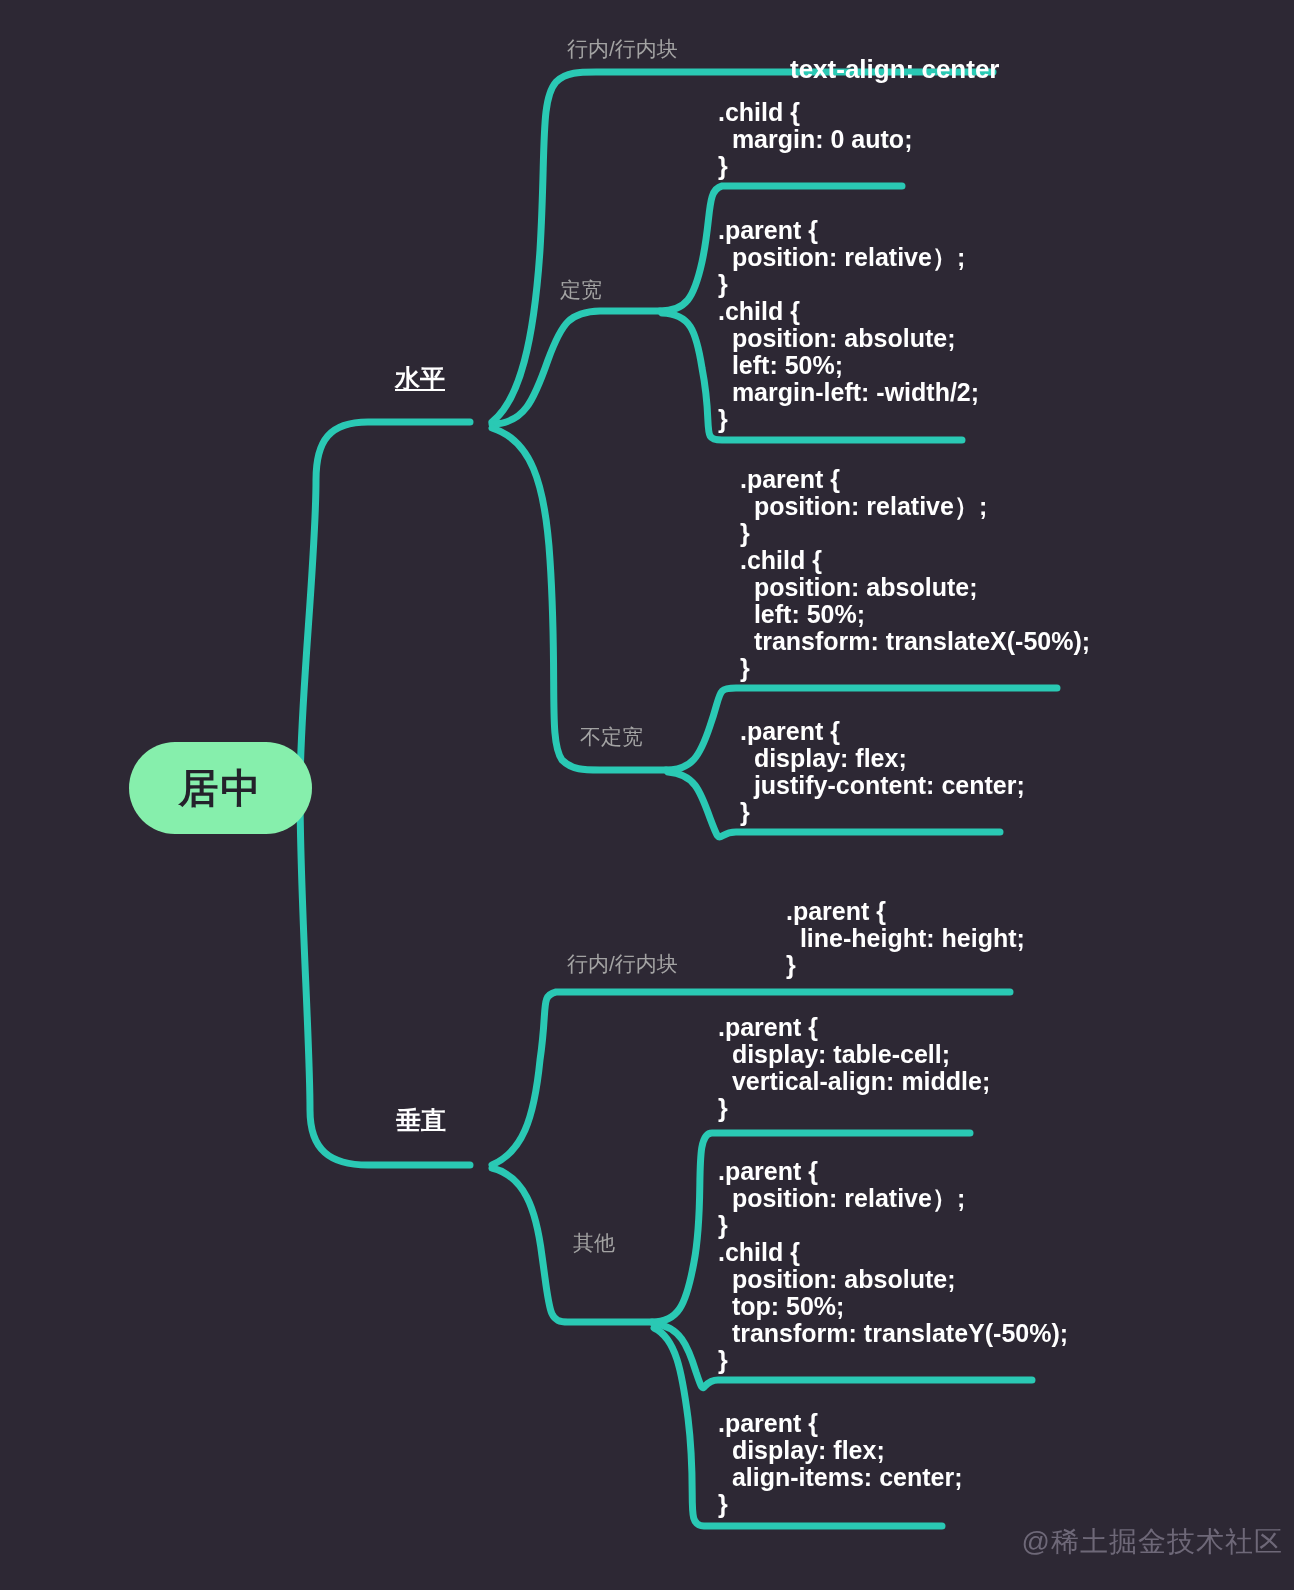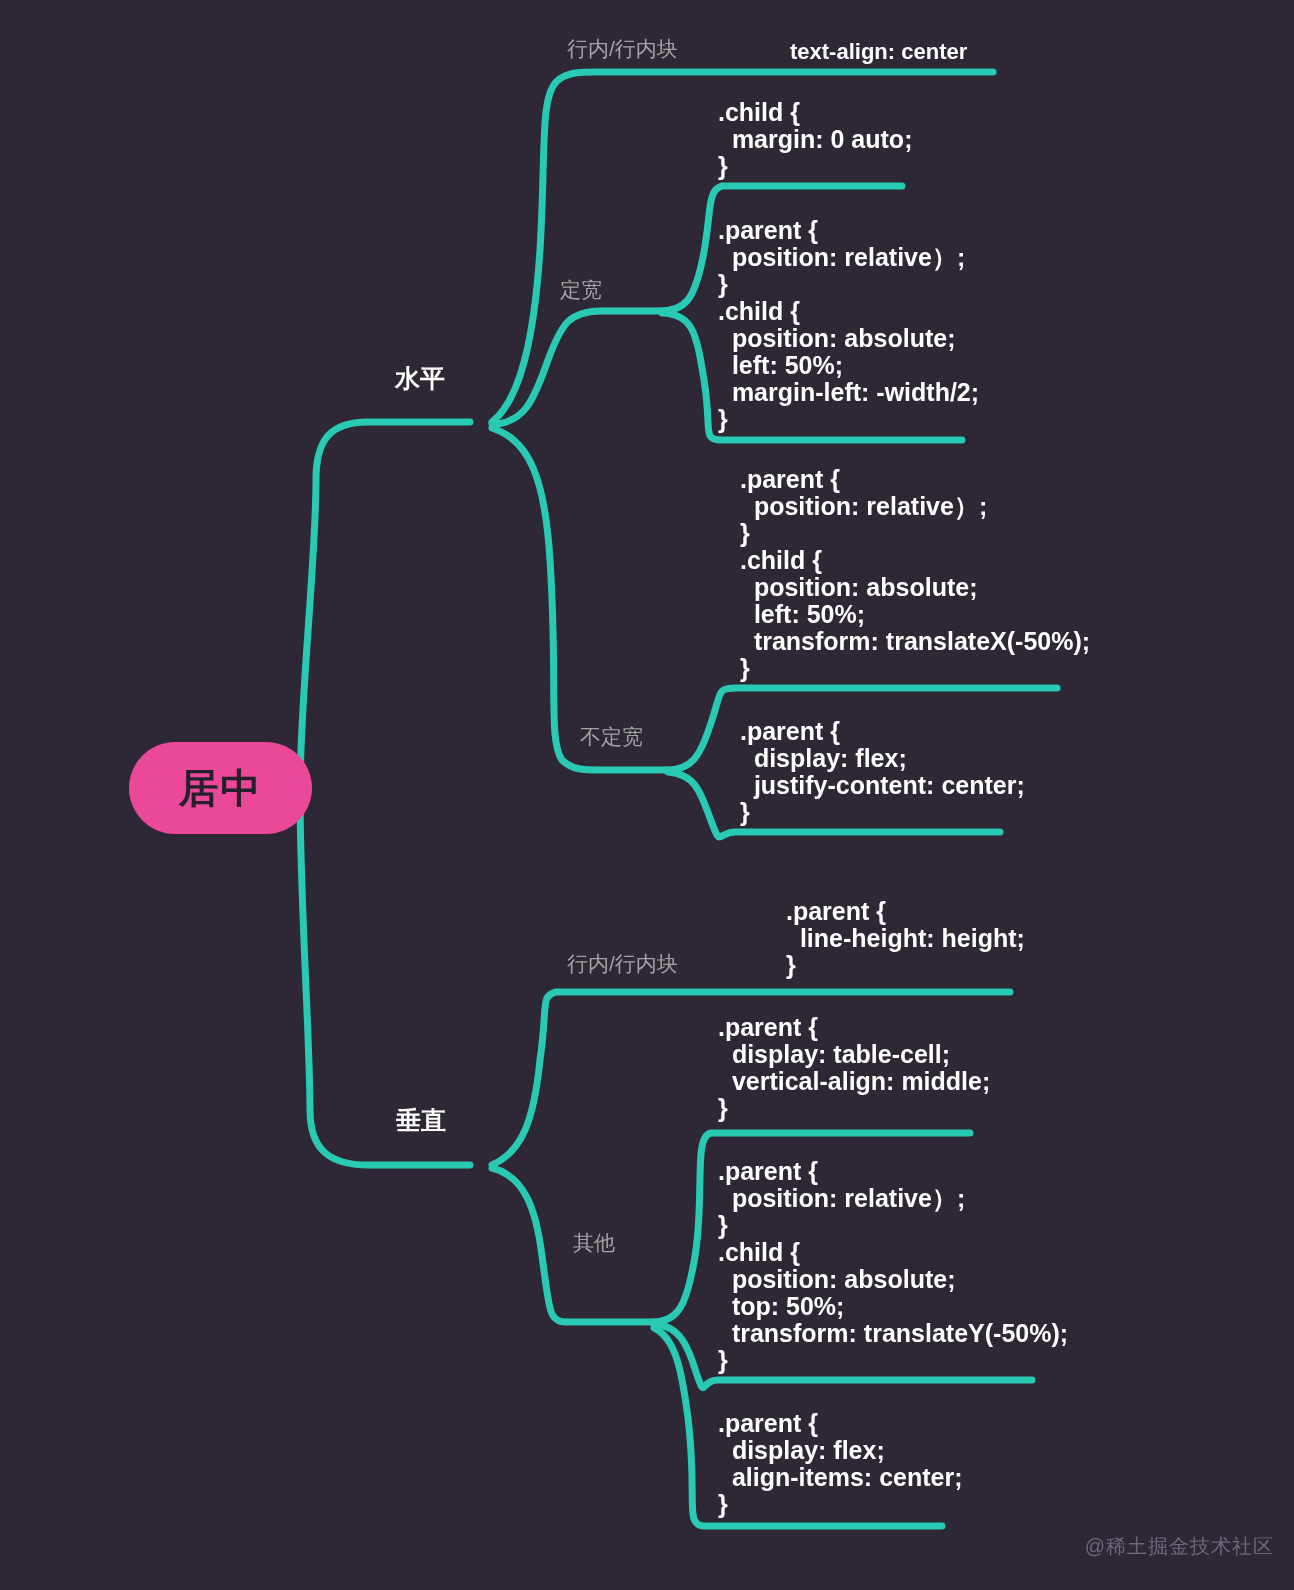--- a/index.html
+++ b/index.html
@@ -25,21 +25,21 @@
   }
 
   
   .root-node {
     position: absolute;
     left: 129px;
     top: 742px;
     width: 183px;
     height: 92px;
     border-radius: 46px;
-    background: #ec4899;
+    background: #86efac;
     display: flex;
     align-items: center;
     justify-content: center;
     z-index: 5;
   }
   .root-node .root-label {
     color: #24212b;
     font-size: 40px;
     font-weight: bold;
     letter-spacing: 2px;
@@ -70,30 +70,31 @@
   .leaf {
     position: absolute;
     color: #ffffff;
     font-size: 25px;
     font-weight: bold;
     line-height: 27px;
     white-space: pre;
     z-index: 4;
   }
   .leaf.single {
-    font-size: 22px;
+    font-size: 26px;
+    margin-top: 18px;
   }
 
   
   .watermark {
     position: absolute;
-    right: 20px;
+    right: 11px;
     bottom: 34px;
     color: #6e6878;
-    font-size: 20px;
+    font-size: 28px;
     letter-spacing: 1px;
     line-height: 1;
     z-index: 4;
   }
 </style>
 </head>
 <body>
 
 <div id="canvas">
 
@@ -124,21 +125,21 @@
       <path d="M 654 1324 C 680 1326 688 1346 696 1372 C 706 1402 700 1380 718 1380 L 1032 1380"></path>
       <path d="M 654 1328 C 676 1338 682 1372 688 1418 C 698 1500 684 1525 704 1526 L 942 1526"></path>
 
     </g>
   </svg>
 
   <div class="root-node">
     <span class="root-label">居中</span>
   </div>
 
-  <div class="branch-label" style="left:395px; top:366px;">水平</div>
+  <div class="branch-label" style="left:395px; top:366px;text-decoration:underline;">水平</div>
 
   <div class="sub-label" style="left:567px; top:38px;">行内/行内块</div>
 
   <div class="leaf single" style="left:790px; top:38px;">text-align: center</div>
 
   <div class="sub-label" style="left:560px; top:279px;">定宽</div>
 
   <div class="leaf" style="left:718px; top:99px;">.child {
   margin: 0 auto;
 }</div>

